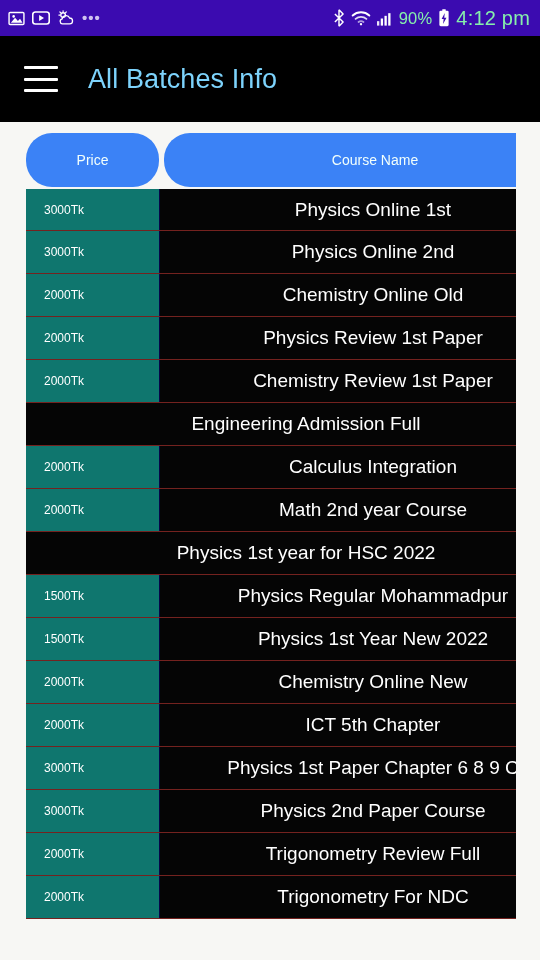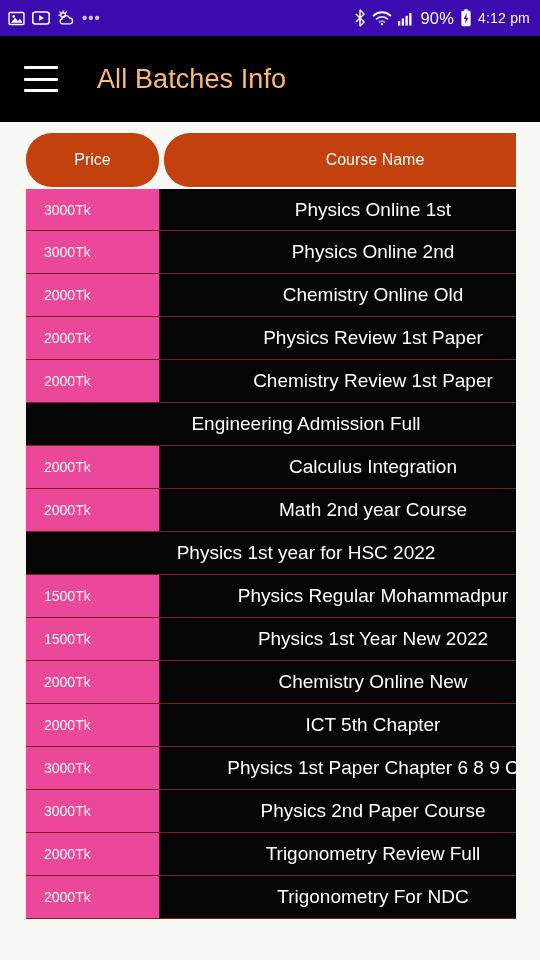--- a/index.html
+++ b/index.html
@@ -40,26 +40,26 @@
   }
   .sb-dots {
     font-size: 15px;
     letter-spacing: 1px;
     line-height: 10px;
     color: #cfc2f0;
     font-weight: bold;
   }
   .sb-text {
     font-size: 16.5px;
-    color: #ffffff;
+    color: #86efac;
     letter-spacing: .2px;
     white-space: nowrap;
   }
   #battery-percent { font-size: 16.5px; }
-  #clock-text { font-size: 14px; }
+  #clock-text { font-size: 20px; }
 
   
   #app-bar {
     height: 86px;
     background: #000000;
     display: flex;
     align-items: center;
     padding-left: 24px;
   }
   #menu-icon {
@@ -72,23 +72,23 @@
     flex: 0 0 auto;
   }
   #menu-icon span {
     display: block;
     height: 3px;
     width: 100%;
     background: #ffffff;
     border-radius: 1px;
   }
   #app-title {
-    color: #fdba74;
+    color: #7dd3fc;
     font-size: 27px;
-    margin-left: 39px;
+    margin-left: 30px;
     white-space: nowrap;
     letter-spacing: .1px;
   }
 
   
   #page-body {
     height: calc(960px - 36px - 86px);
     background: #f7f7f4;
     padding-top: 11px;
     position: relative;
@@ -106,23 +106,23 @@
     width: 560px;      
   }
 
   
   #table-header {
     display: flex;
     height: 54px;
     margin-bottom: 1px;
   }
   .hcell {
-    background: #c2410c;
+    background: #3b82f6;
     color: #f2fffc;
-    font-size: 16px;
+    font-size: 14px;
     display: flex;
     align-items: center;
     justify-content: center;
     height: 100%;
   }
   #header-price {
     width: 133px;
     border-radius: 26px;
     flex: 0 0 133px;
   }
@@ -136,23 +136,23 @@
   
   .trow {
     display: flex;
     height: 43px;
     border-bottom: 1px solid #74221f;
   }
   .trow:first-of-type { border-top: 1px solid transparent; }
   .cell-price {
     width: 134px;
     flex: 0 0 134px;
-    background: #ec4899;
+    background: #0f766e;
     color: #ffffff;
-    font-size: 14px;
+    font-size: 12px;
     display: flex;
     align-items: center;
     padding-left: 18px;
     border-right: 1px solid #050549;
     white-space: nowrap;
   }
   .cell-course {
     flex: 1 1 auto;
     background: #050505;
     color: #ffffff;

